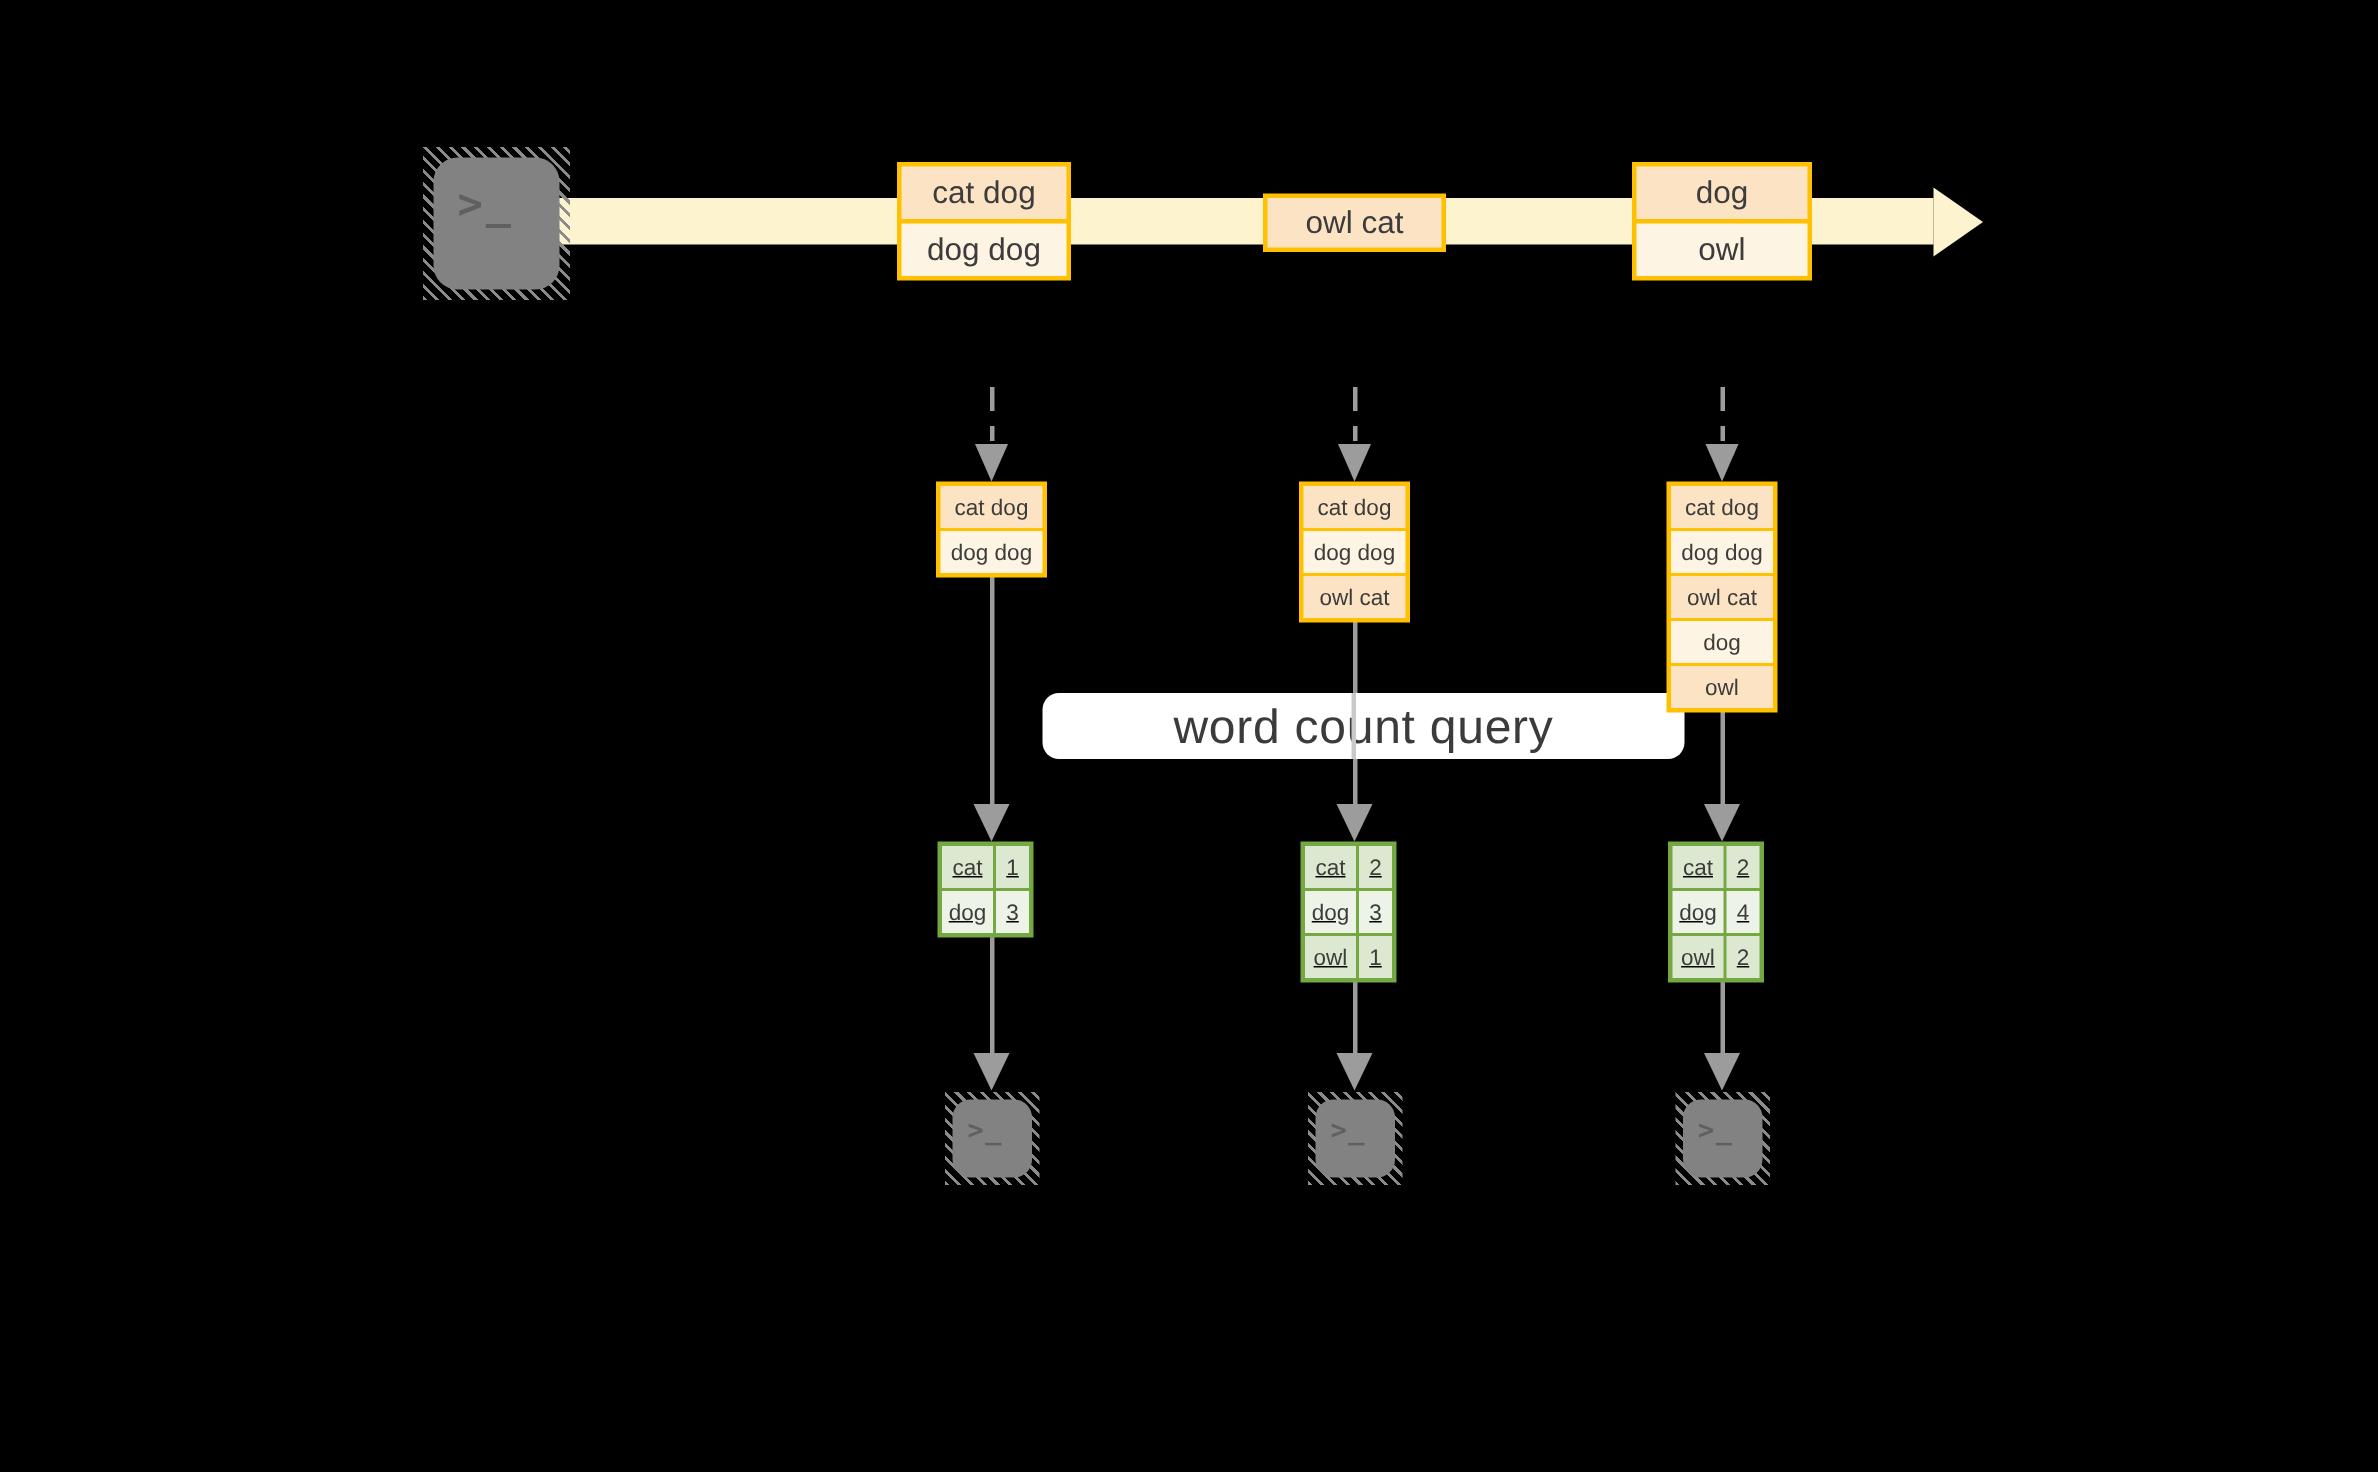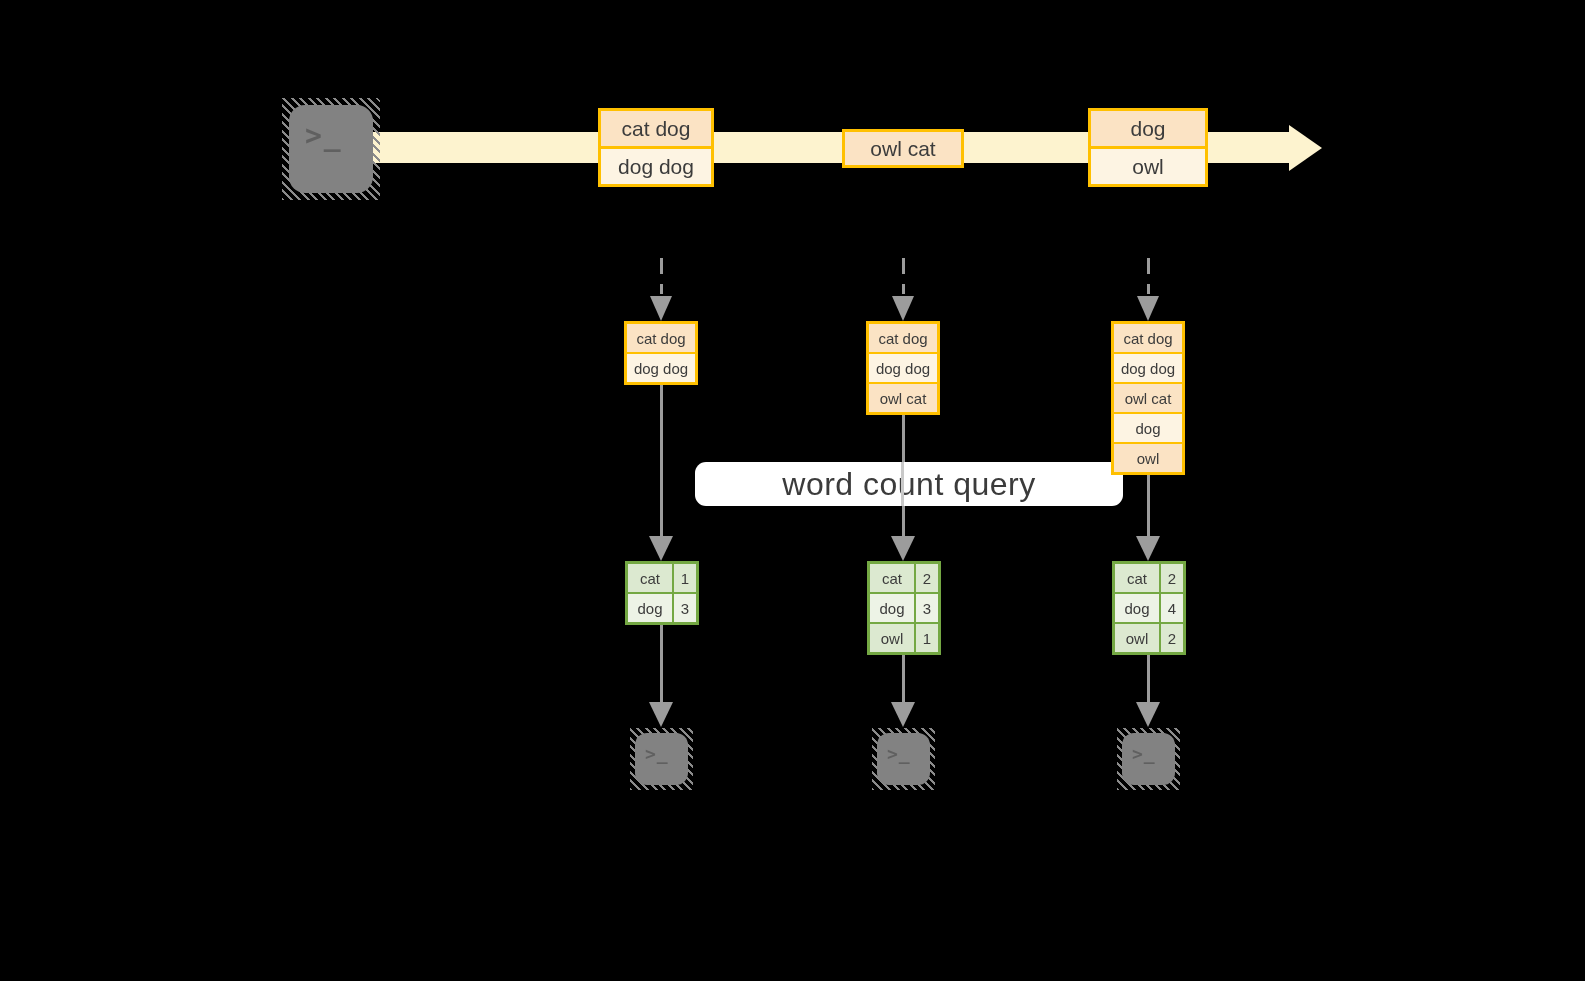--- a/index.html
+++ b/index.html
@@ -56,21 +56,21 @@
   .vhead{position:absolute;width:0;height:0;border-left:12px solid transparent;
     border-right:12px solid transparent;border-top:25px solid var(--arrow-gray);z-index:1;}
 
   
   .query-band{position:absolute;left:695px;top:462px;width:428px;height:44px;background:#ffffff;z-index:5;
     display:flex;align-items:center;justify-content:center;border-radius:11px;}
   .query-label{font-size:32px;color:#3b3b3b;letter-spacing:0.5px;}
   .query-line{position:absolute;left:901px;top:462px;width:3px;height:44px;background:#c9c9c9;z-index:6;}
 
   
-  .gtable{position:absolute;width:74px;background:var(--table-border);padding:3px;display:flex;flex-direction:column;gap:2px;z-index:10;box-sizing:border-box;}
+  .gtable{position:absolute;width:64px;background:var(--table-border);padding:3px;display:flex;flex-direction:column;gap:2px;z-index:10;box-sizing:border-box;text-decoration:underline;}
   .grow{display:flex;gap:2px;height:28px;}
   .gword{flex:1;display:flex;align-items:center;justify-content:center;font-size:15px;color:var(--text-dark);}
   .gnum{width:22px;display:flex;align-items:center;justify-content:center;font-size:15px;color:var(--text-dark);}
   .grow:nth-child(odd) .gword,.grow:nth-child(odd) .gnum{background:var(--table-row-dark);}
   .grow:nth-child(even) .gword,.grow:nth-child(even) .gnum{background:var(--table-row-light);}
 </style>
 </head>
 <body>
 
 <div class="canvas">

